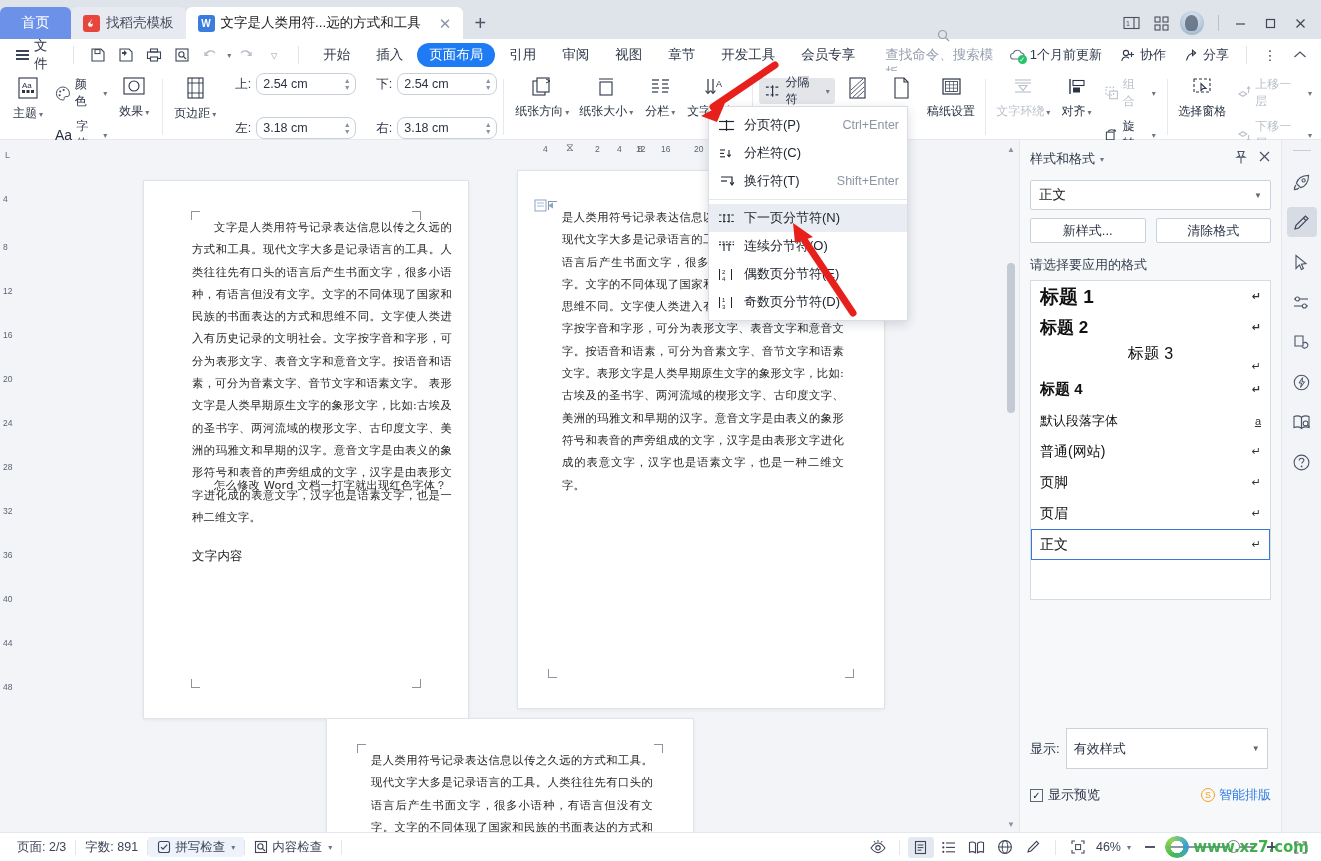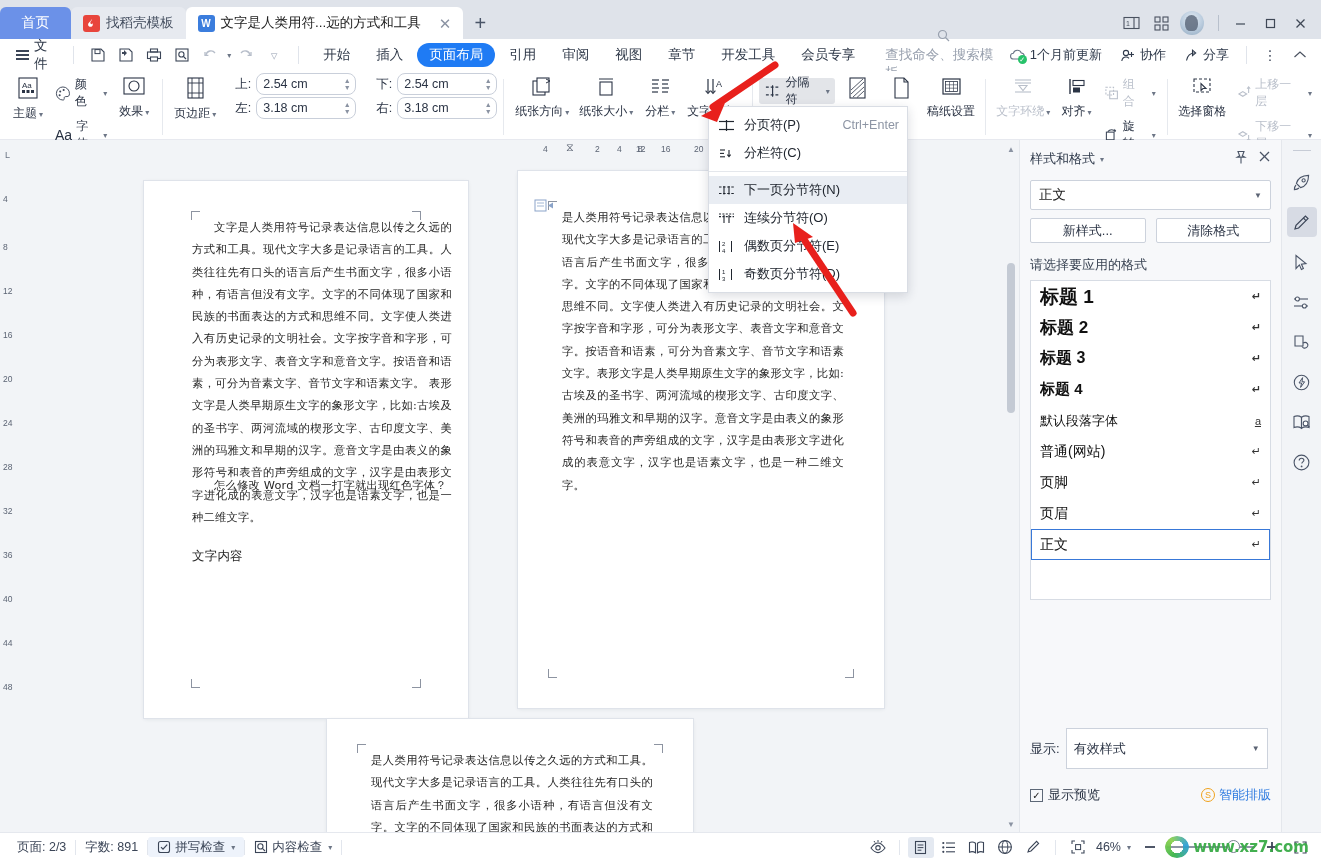--- a/index.html
+++ b/index.html
@@ -76,21 +76,21 @@
   .rgrp { display: flex; align-items: flex-start; height: 100%; }
   .rsep { width: 1px; background: #e6e9ee; margin: 6px 6px; height: 56px; }
   .rbtn {
     display: flex; flex-direction: column; align-items: center; justify-content: flex-start;
     min-width: 44px; padding: 3px 5px 0; font-size: 12px; color: #283142; cursor: default;
   }
   .rbtn .lbl { margin-top: 1px; white-space: nowrap; }
   .rbtn.row { flex-direction: row; align-items: center; gap: 4px; padding: 3px 5px; min-width: 0; }
   .rbtn.dis { color: #b9bfca; }
   .caret { font-size: 8px; color: #6d7686; margin-left: 2px; }
-  .vstack { display: flex; flex-direction: column; justify-content: flex-start; height: 100%; gap: 2px; }
+  .vstack { display: flex; flex-direction: column; justify-content: space-between; height: 100%; gap: 2px; }
   .fieldrow { display: flex; align-items: center; gap: 5px; font-size: 12.5px; color: #2b3445; }
   .fieldrow label { width: 26px; text-align: right; }
   .spin { display: flex; align-items: center; width: 100px; height: 22px; border: 1px solid #c9cfda; border-radius: 8px; background: #fff; }
   .spin input { flex: 1; border: 0; outline: none; font-size: 12.5px; padding-left: 6px; color: #2b3445; font-family: inherit; background: transparent; width: 60px; }
   .spin .arrows { display: flex; flex-direction: column; width: 16px; align-items: center; justify-content: center; color: #8a93a2; font-size: 7px; line-height: 7px; border-left: 0; }
   .sep-open { background: #e3e5e9 !important; border-radius: 3px; }
 
   
   .hruler {
     position: absolute; left: 0; top: 140px; width: 1004px; height: 18px;
@@ -152,21 +152,21 @@
   .rp-list { margin-top: 6px; background: #fff; border: 1px solid #d7dce4; height: 320px; }
   .rp-item {
     height: 31px; display: flex; align-items: center; padding: 0 8px; color: #111;
     border: 1px solid transparent;
   }
   .rp-item .nm { white-space: nowrap; overflow: hidden; }
   .rp-item .mk { margin-left: auto; font-size: 11px; color: #333; }
   .rp-item.sel { border: 1.5px solid #3878d8; }
   .rp-item.h1 { font-size: 19px; font-weight: bold; }
   .rp-item.h2 { font-size: 17px; font-weight: bold; }
-  .rp-item.h3 { font-size: 16px; font-weight: bold; }
+  .rp-item.h3 { font-size: 16px; font-weight: normal; flex-direction: column; }
   .rp-item.h4 { font-size: 15px; font-weight: bold; }
   .rp-item.small { font-size: 13px; }
   .rp-item.norm { font-size: 14px; }
   .rp-show { position: absolute; left: 10px; bottom: 63px; display: flex; align-items: center; gap: 6px; font-size: 13px; }
   .rp-show .sel2 { width: 202px; height: 41px; background: #fff; border: 1px solid #ccd2dc; display: flex; align-items: center; padding: 0 7px; font-size: 13px; }
   .rp-show .sel2 .cv { margin-left: auto; font-size: 8px; color: #5c6474; }
   .rp-foot { position: absolute; left: 10px; right: 10px; bottom: 28px; display: flex; align-items: center; font-size: 13px; }
   .cbx { width: 13px; height: 13px; border: 1px solid #5d6877; display: inline-flex; align-items: center; justify-content: center; font-size: 10px; color: #222; margin-right: 5px; }
   .rp-foot .ai { margin-left: auto; display: flex; align-items: center; gap: 4px; color: #2f7be0; }
   .coin { width: 14px; height: 14px; border-radius: 50%; border: 1.4px solid #f0a21c; color: #f0a21c; font-size: 9px; display: flex; align-items: center; justify-content: center; }
@@ -1019,20 +1019,31 @@
               <line x1="2" y1="7.4" x2="6" y2="7.4"></line>
               <line x1="2" y1="10.8" x2="7" y2="10.8"></line>
             </g>
             <path d="M11 4v6" stroke="#20262f" stroke-width="1.1"></path>
             <path d="M9.4 8.6L11 10.6l1.6-2" fill="none" stroke="#20262f" stroke-width="1.1"></path>
           </svg>
       </span>
       <span>分栏符(C)</span>
       <span class="sc"></span>
     </div>
+    <div class="dd-item">
+      <span class="ic">
+        <svg width="17" height="15" viewBox="0 0 17 15">
+            <path d="M3 3h11v7" fill="none" stroke="#20262f" stroke-width="1.2"></path>
+            <path d="M12.2 8.4L14 11l1.8-2.6" fill="none" stroke="#20262f" stroke-width="1.2"></path>
+            <line x1="3" y1="7" x2="9" y2="7" stroke="#20262f" stroke-width="1.2"></line>
+          </svg>
+      </span>
+      <span>换行符(T)</span>
+      <span class="sc">Shift+Enter</span>
+    </div>
     <div class="dd-div"></div>
     <div class="dd-item hi">
       <span class="ic">
         <svg width="17" height="15" viewBox="0 0 17 15">
             <line x1="1" y1="4" x2="16" y2="4" stroke="#20262f" stroke-width="1.2" stroke-dasharray="2.5 1.6"></line>
             <line x1="1" y1="10.5" x2="16" y2="10.5" stroke="#20262f" stroke-width="1.2" stroke-dasharray="2.5 1.6"></line>
             <line x1="6" y1="3" x2="6" y2="11.5" stroke="#20262f" stroke-width="1.1"></line>
             <line x1="11" y1="3" x2="11" y2="11.5" stroke="#20262f" stroke-width="1.1"></line>
           </svg>
       </span>

